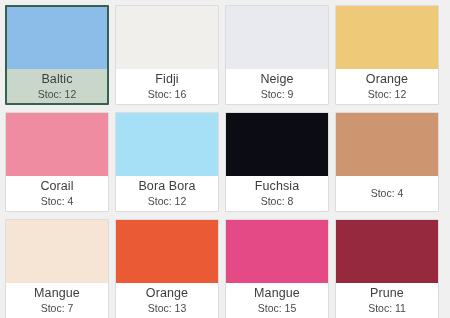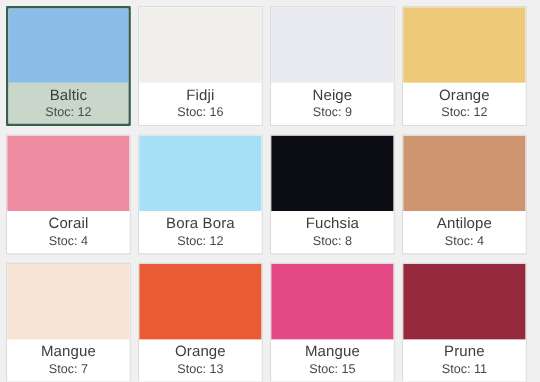--- a/index.html
+++ b/index.html
@@ -135,21 +135,20 @@
     <div class="swatch-card">
       <div class="swatch-color" style="background: rgb(12, 13, 20);"></div>
       <div class="swatch-info">
         <div class="swatch-name">Fuchsia</div>
         <div class="swatch-stock">Stoc: 8</div>
       </div>
     </div>
     <div class="swatch-card">
       <div class="swatch-color" style="background: rgb(205, 149, 112);"></div>
       <div class="swatch-info">
-        <div class="swatch-name">Antilope</div>
         <div class="swatch-stock">Stoc: 4</div>
       </div>
     </div>
     <div class="swatch-card">
       <div class="swatch-color" style="background: rgb(246, 228, 212);"></div>
       <div class="swatch-info">
         <div class="swatch-name">Mangue</div>
         <div class="swatch-stock">Stoc: 7</div>
       </div>
     </div>

